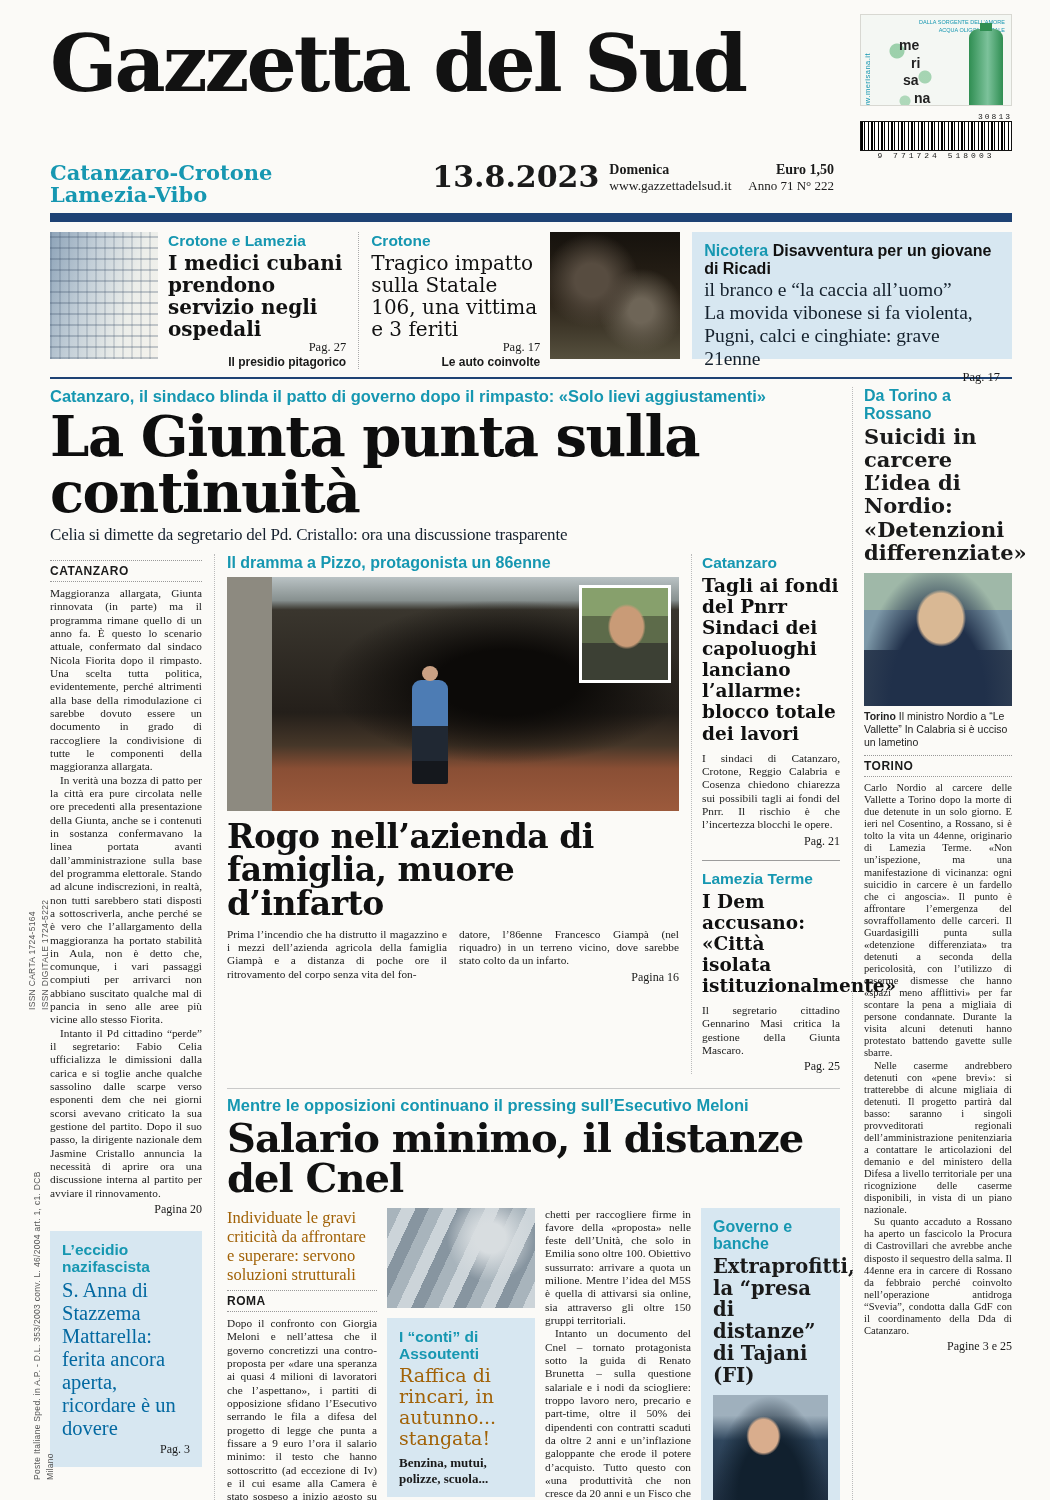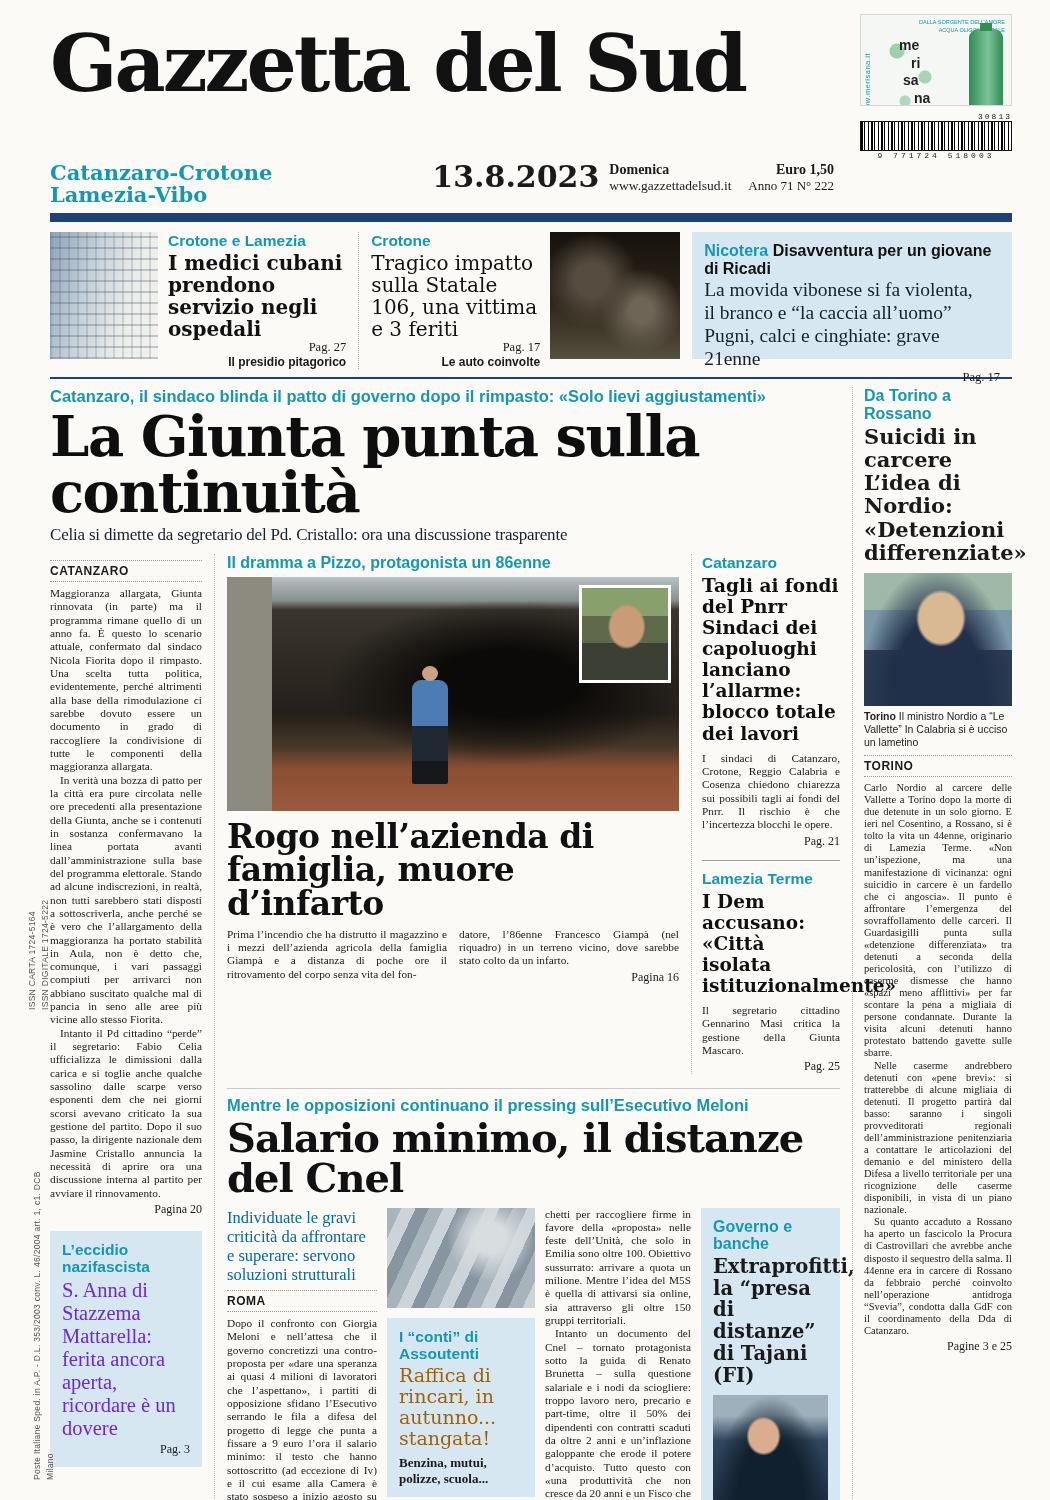--- a/index.html
+++ b/index.html
@@ -120,21 +120,21 @@
   .side-div { border-top:1px solid #9c9c9c; margin:11px 0 9px; }
 
   
   .salario { border-top:1px solid #c9c9c9; margin-top:14px; padding-top:7px; }
   .salario-head { font-size:40px; letter-spacing:-1px; line-height:1.0; margin:3px 0 10px; }
   .sal-cols { display:flex; gap:10px; }
   .sal-c1 { width:150px; flex:none; }
   .sal-c2 { width:148px; flex:none; }
   .sal-c3 { width:146px; flex:none; }
   .sal-c4 { flex:1; min-width:0; }
-  .deck { font-size:16.5px; line-height:1.16; color:#0369a1; margin-bottom:4px; }
+  .deck { font-size:16.5px; line-height:1.16; color:#a16207; margin-bottom:4px; }
   .money-photo { height:100px; margin-bottom:10px; background:
      radial-gradient(circle at 70% 30%, #d8dde0 0 12%, transparent 35%),
      repeating-linear-gradient(115deg,#a8b4bc 0 13px,#ccd4d9 13px 26px,#8795a0 26px 38px); }
   .asso-head { font-family:"DejaVu Serif", serif; font-size:19px; line-height:1.12; color:#a16207; margin-top:3px; }
   .asso-sub { font-size:13px; font-weight:bold; margin-top:5px; }
   .gov-head { font-family:"DejaVu Serif", serif; font-weight:bold; font-size:19.5px; line-height:1.12; margin:3px 0 8px; }
   .tajani-photo { height:114px; background:
      radial-gradient(ellipse at 44% 36%, #d9ad8d 0 16%, transparent 19%),
      radial-gradient(ellipse at 50% 90%, #11202e 0 40%, transparent 70%),
      linear-gradient(180deg,#9fb0bd 0 18%, #30475e 40%, #1d2c3e); }
@@ -143,21 +143,21 @@
   .nordio-head { font-family:"DejaVu Serif", serif; font-weight:bold; font-size:21px; line-height:1.1; margin:3px 0 9px; }
   .nordio-photo { height:133px; background:
      radial-gradient(ellipse at 52% 34%, #d9b894 0 20%, transparent 23%),
      radial-gradient(ellipse at 50% 95%, #20304a 0 45%, transparent 75%),
      linear-gradient(180deg,#9fb8a8 0 28%, #7d98a8 28% 58%, #2e3d52 58%); }
   .col-right .body-txt { font-size:10.5px; line-height:1.15; }
   .col-right .caption { font-size:10.5px; }
 
   
   .eccidio { margin-top:14px; }
-  .box-head { font-size:20.5px; line-height:1.12; color:#6d28d9; margin-top:4px; }
+  .box-head { font-size:20.5px; line-height:1.12; color:#0369a1; margin-top:4px; }
 
   
   .vtext { position:absolute; writing-mode:vertical-rl; transform:rotate(180deg);
      font-family:"Liberation Sans", sans-serif; font-size:8.5px; color:#555; letter-spacing:.3px; line-height:1.5; }
   .vt-issn { left:26px; top:830px; height:180px; }
   .vt-poste { left:31px; top:1150px; height:330px; }
 </style>
 </head>
 <body>
 
@@ -235,22 +235,22 @@
         <div class="strip-cap">Le auto coinvolte</div>
       </div>
       <div class="strip-photo wide photo car-crash-photo"></div>
     </div>
     <div class="u3">
       <div class="bluebox nico-box">
         <div class="nico-kick">
           <span class="kicker-inline">Nicotera</span>
           <span>Disavventura per un giovane di Ricadi</span>
         </div>
+        <div class="nico-line">il branco e “la caccia all’uomo”</div>
         <div class="nico-line">La movida vibonese si fa violenta,</div>
-        <div class="nico-line">il branco e “la caccia all’uomo”</div>
         <div class="nico-line">Pugni, calci e cinghiate: grave 21enne</div>
         <div class="strip-page">Pag. 17</div>
       </div>
     </div>
   </div>
 
   <div class="thin-rule"></div>
 
   <div class="main-area">
     <div class="main-left">

